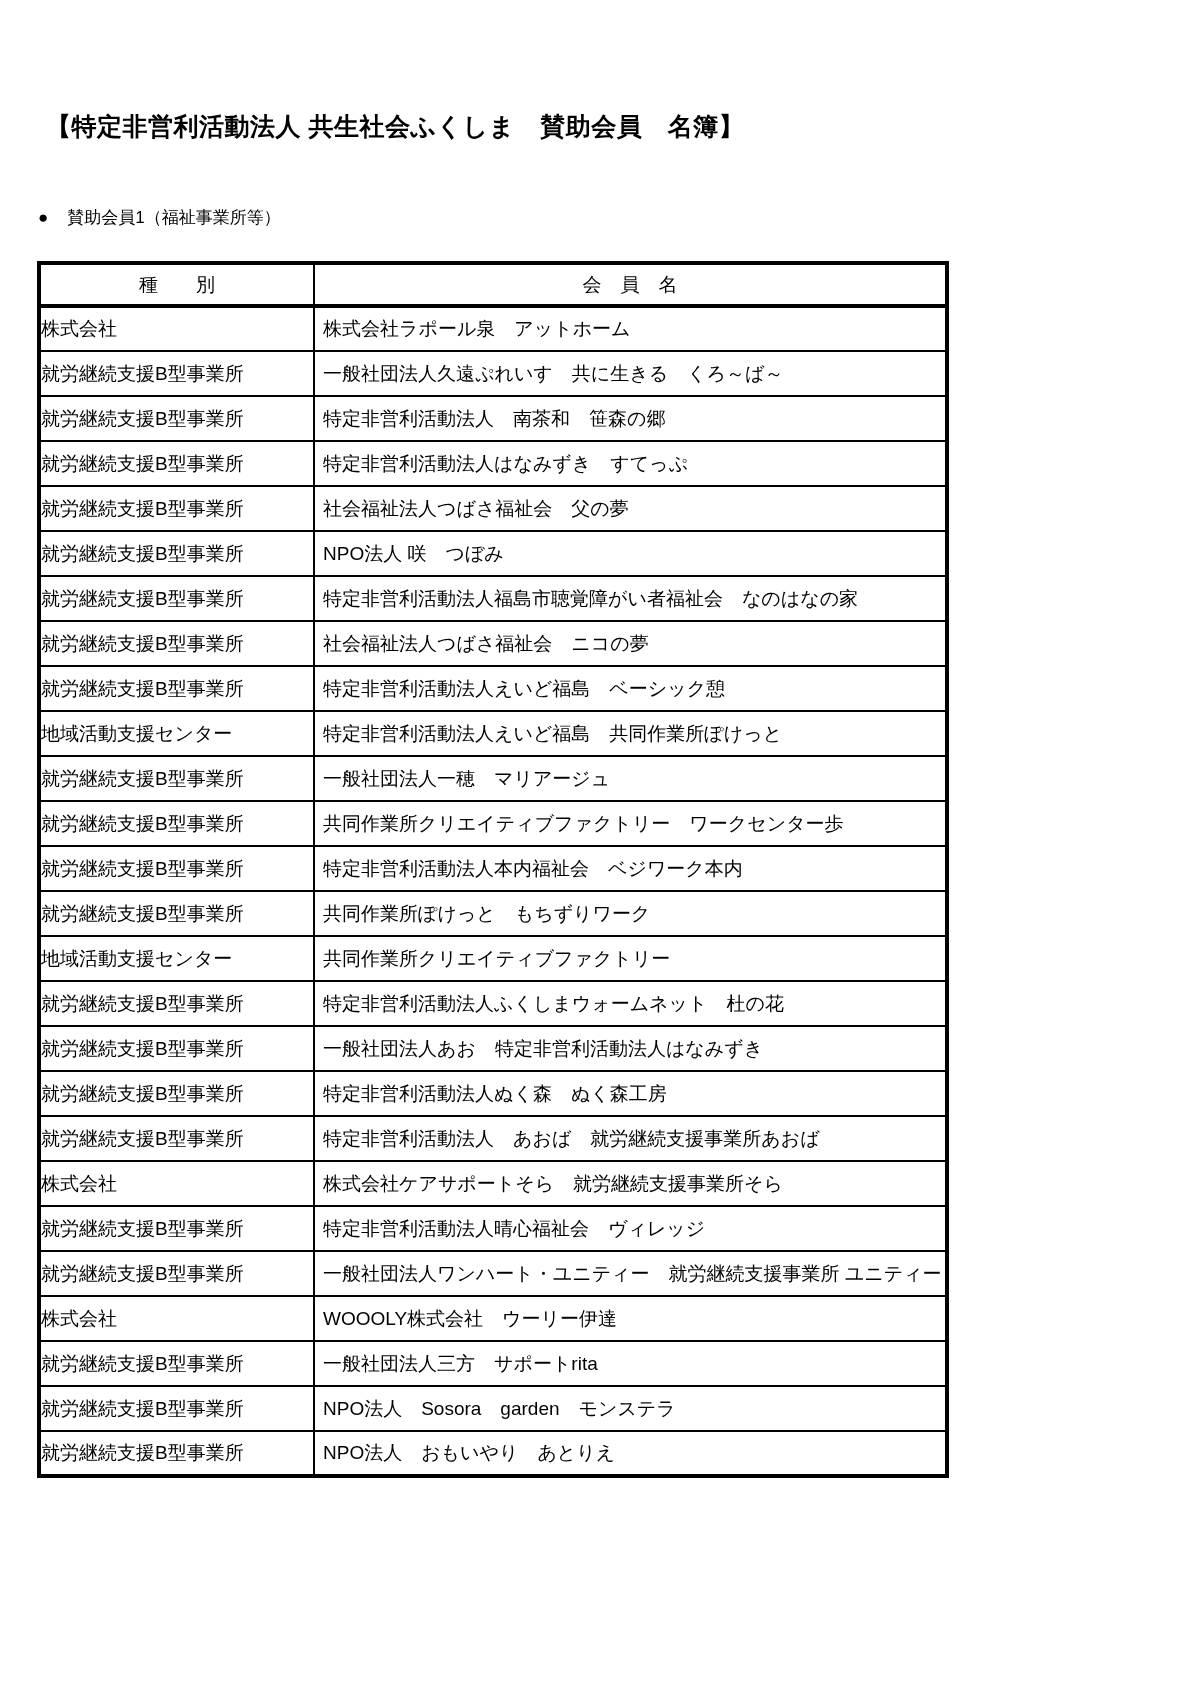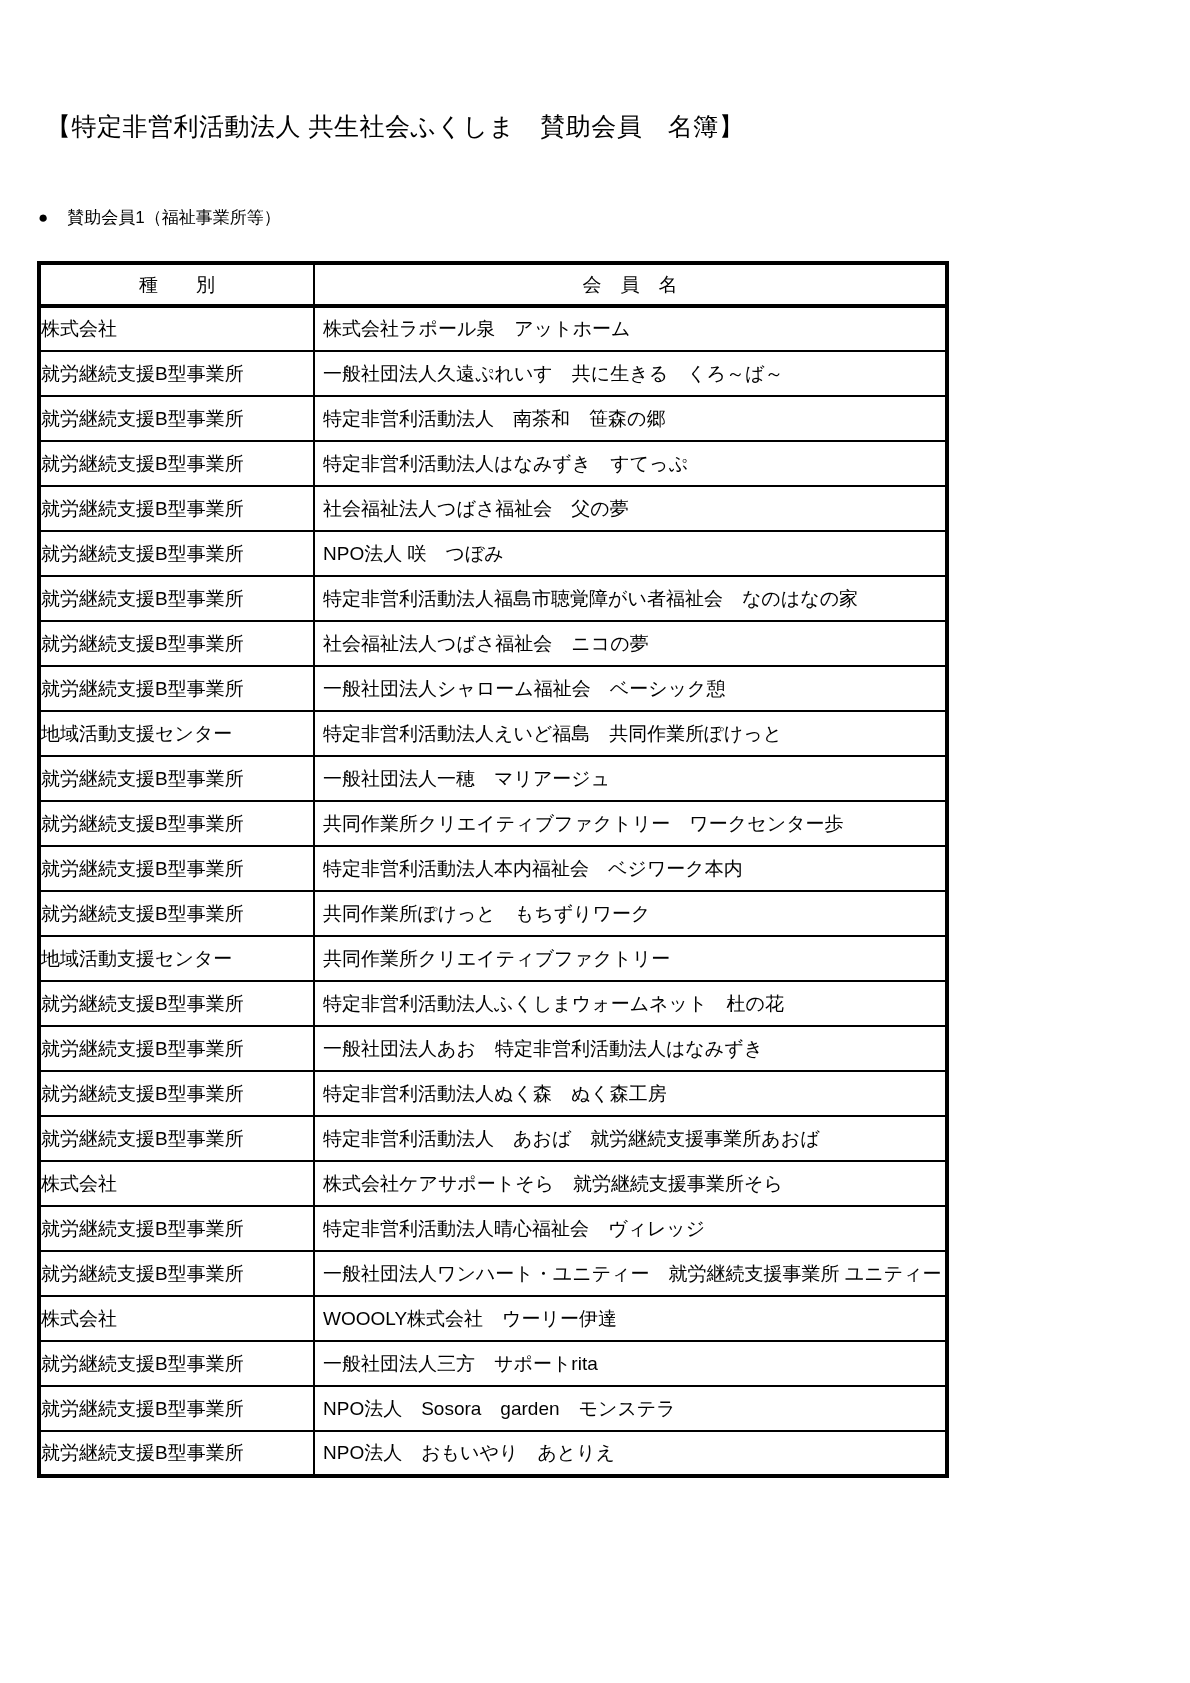--- a/index.html
+++ b/index.html
@@ -17,21 +17,21 @@
     left: 0; top: 0;
     width: 1190px;
     height: 1683px;
     background: #ffffff;
   }
   .doc-title {
     position: absolute;
     left: 46px;
     top: 110px;
     font-size: 25px;
-    font-weight: normal;
+    font-weight: bold;
     letter-spacing: 0.5px;
     white-space: pre;
   }
   .section-line {
     position: absolute;
     left: 38px;
     top: 206px;
     display: flex;
     align-items: center;
     font-size: 17px;
@@ -124,21 +124,21 @@
         <tr>
       <td class="cell-type">就労継続支援B型事業所</td>
       <td class="cell-name">特定非営利活動法人福島市聴覚障がい者福祉会　なのはなの家</td>
     </tr>
         <tr>
       <td class="cell-type">就労継続支援B型事業所</td>
       <td class="cell-name">社会福祉法人つばさ福祉会　ニコの夢</td>
     </tr>
         <tr>
       <td class="cell-type">就労継続支援B型事業所</td>
-      <td class="cell-name">一般社団法人シャローム福祉会　ベーシック憩</td>
+      <td class="cell-name">特定非営利活動法人えいど福島　ベーシック憩</td>
     </tr>
         <tr>
       <td class="cell-type">地域活動支援センター</td>
       <td class="cell-name">特定非営利活動法人えいど福島　共同作業所ぽけっと</td>
     </tr>
         <tr>
       <td class="cell-type">就労継続支援B型事業所</td>
       <td class="cell-name">一般社団法人一穂　マリアージュ</td>
     </tr>
         <tr>

